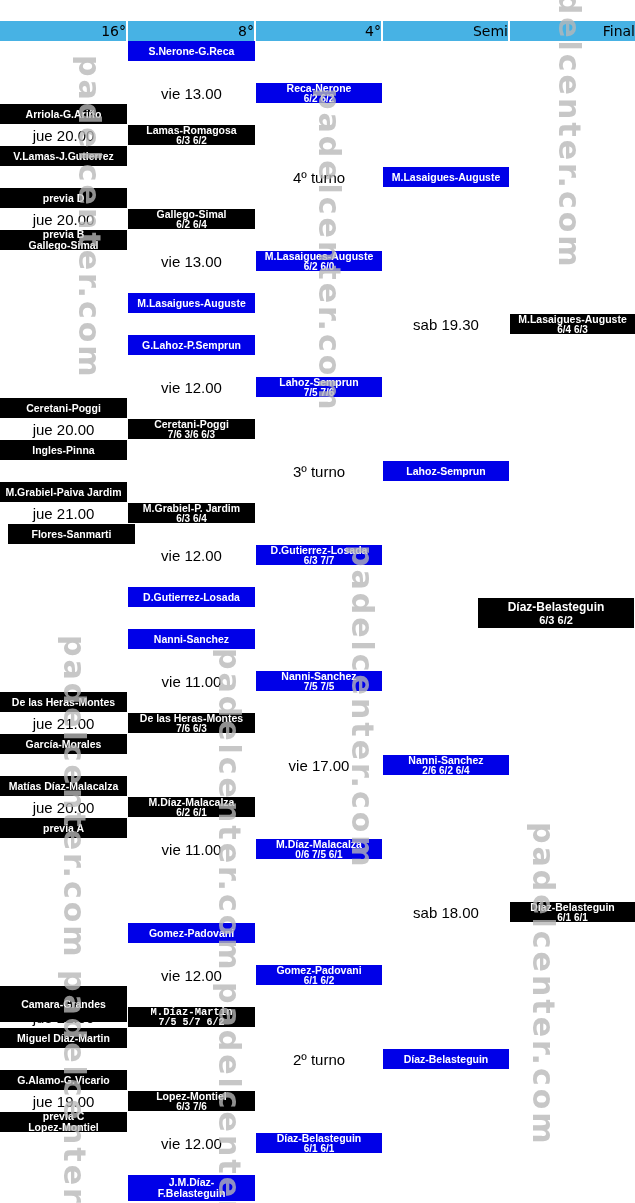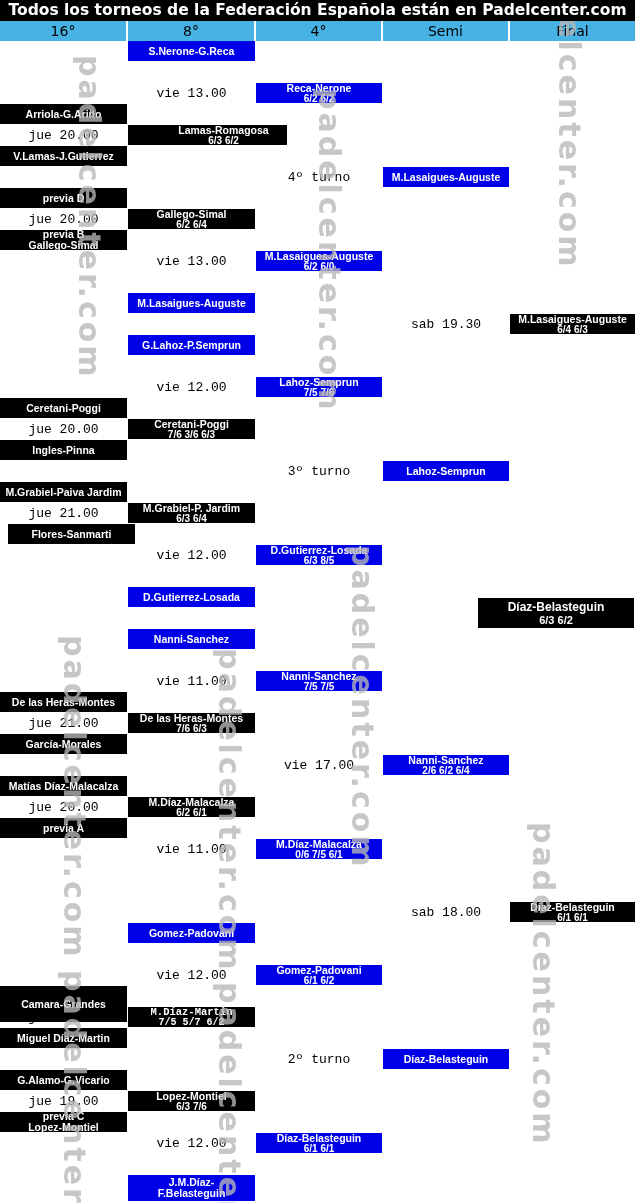--- a/index.html
+++ b/index.html
@@ -10,51 +10,50 @@
   .banner{
     position:absolute;left:0;top:0;width:635px;height:21px;background:#000;
     color:#fff;font-family:"DejaVu Sans","Liberation Sans",sans-serif;
     font-weight:bold;font-size:15.5px;line-height:21px;text-align:center;
     white-space:nowrap;z-index:60;cursor:pointer;
   }
   .colheaders{position:absolute;left:0;top:21px;width:635px;height:20px;z-index:5;}
   .colcell{
     position:absolute;top:0;height:20px;background:#47b2e4;color:#000;
     font-family:"DejaVu Sans","Liberation Sans",sans-serif;
-    font-size:14px;line-height:20px;text-align:center;
+    font-size:14px;line-height:20px;text-align:right;
   }
   #bracket{position:absolute;left:0;top:0;width:635px;height:1203px;}
   .box{
     position:absolute;color:#fff;font-weight:bold;text-align:center;
     display:flex;flex-direction:column;justify-content:center;align-items:center;
     overflow:hidden;z-index:20;
   }
   .box.black{background:#000000;}
   .box.blue{background:#0000e8;}
   .box .nm{font-size:10.5px;line-height:11px;white-space:nowrap;}
   .box .sc{font-size:10px;line-height:9px;white-space:nowrap;}
   .box.big .nm{font-size:12px;line-height:14px;}
   .box.big .sc{font-size:11px;line-height:12px;}
   .lbl{
     position:absolute;color:#000;z-index:20;
-    font-family:Liberation Mono, monospace;
-    font-size:13px;text-align:center;display:flex;align-items:center;justify-content:center;
+    font-family:Liberation Sans, sans-serif;
+    font-size:15px;text-align:center;display:flex;align-items:center;justify-content:center;
   }
   .watermark{
     position:absolute;writing-mode:vertical-rl;text-orientation:mixed;
     font-family:"DejaVu Sans","Liberation Sans",sans-serif;
     font-size:30px;font-weight:bold;letter-spacing:3px;
     color:#b8b8b8;opacity:0.78;z-index:50;pointer-events:none;white-space:nowrap;
   }
 </style>
 </head>
 <body>
 
 <div class="page">
-  <div class="banner">Todos los torneos de la Federación Española están en Padelcenter.com</div>
 
   <div class="colheaders">
     <div class="colcell" style="left:0px;width:126px;">16°</div>
     <div class="colcell" style="left:128px;width:126px;">8°</div>
     <div class="colcell" style="left:256px;width:125px;">4°</div>
     <div class="colcell" style="left:383px;width:125px;">Semi</div>
     <div class="colcell" style="left:510px;width:125px;">Final</div>
   </div>
 
   <div id="bracket">
@@ -113,21 +112,21 @@
       </div>
       <div class="lbl time" style="left: 0px; top: 1091px; width: 127px; height: 20px;">jue 19.00</div>
       <div class="box black" style="left: 0px; top: 1112px; width: 127px; height: 20px;">
         <div class="nm">previa C</div>
         <div class="nm">Lopez-Montiel</div>
       </div>
       <div class="box blue" style="left: 128px; top: 41px; width: 127px; height: 20px;">
         <div class="nm">S.Nerone-G.Reca</div>
       </div>
       <div class="lbl time" style="left: 128px; top: 83px; width: 127px; height: 20px;">vie 13.00</div>
-      <div class="box black" style="left: 128px; top: 125px; width: 127px; height: 20px; padding-left: 32px;">
+      <div class="box black" style="left: 128px; top: 125px; width: 127px; height: 20px;">
         <div class="nm">Lamas-Romagosa</div>
         <div class="sc">6/3 6/2</div>
       </div>
       <div class="box black" style="left: 128px; top: 209px; width: 127px; height: 20px;">
         <div class="nm">Gallego-Simal</div>
         <div class="sc">6/2 6/4</div>
       </div>
       <div class="lbl time" style="left: 128px; top: 251px; width: 127px; height: 20px;">vie 13.00</div>
       <div class="box blue" style="left: 128px; top: 293px; width: 127px; height: 20px;">
         <div class="nm">M.Lasaigues-Auguste</div>
@@ -187,21 +186,21 @@
         <div class="nm">M.Lasaigues-Auguste</div>
         <div class="sc">6/2 6/0</div>
       </div>
       <div class="box blue" style="left: 256px; top: 377px; width: 126px; height: 20px;">
         <div class="nm">Lahoz-Semprun</div>
         <div class="sc">7/5 7/6</div>
       </div>
       <div class="lbl plain" style="left: 256px; top: 461px; width: 126px; height: 20px;">3º turno</div>
       <div class="box blue" style="left: 256px; top: 545px; width: 126px; height: 20px;">
         <div class="nm">D.Gutierrez-Losada</div>
-        <div class="sc">6/3 8/5</div>
+        <div class="sc">6/3 7/7</div>
       </div>
       <div class="box blue" style="left: 256px; top: 671px; width: 126px; height: 20px;">
         <div class="nm">Nanni-Sanchez</div>
         <div class="sc">7/5 7/5</div>
       </div>
       <div class="lbl time" style="left: 256px; top: 755px; width: 126px; height: 20px;">vie 17.00</div>
       <div class="box blue" style="left: 256px; top: 839px; width: 126px; height: 20px;">
         <div class="nm">M.Díaz-Malacalza</div>
         <div class="sc">0/6 7/5 6/1</div>
       </div>

